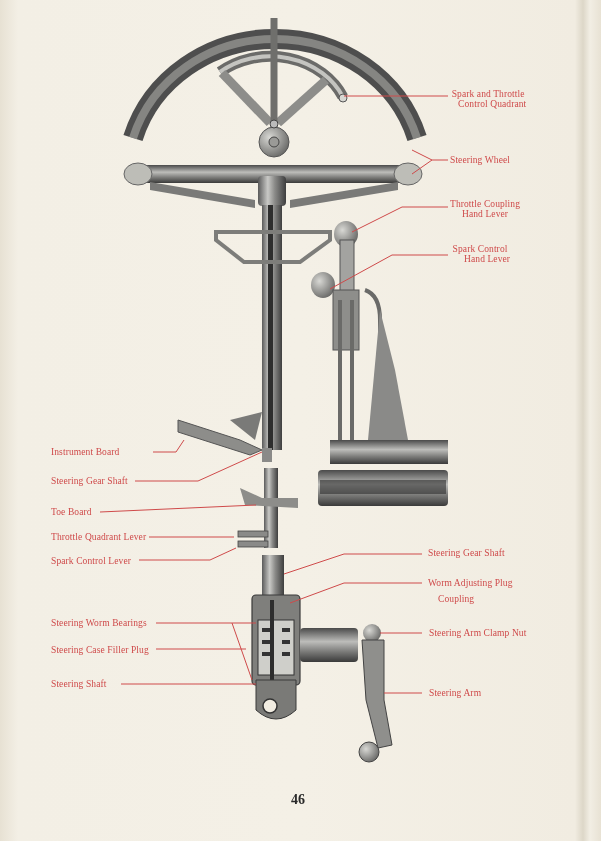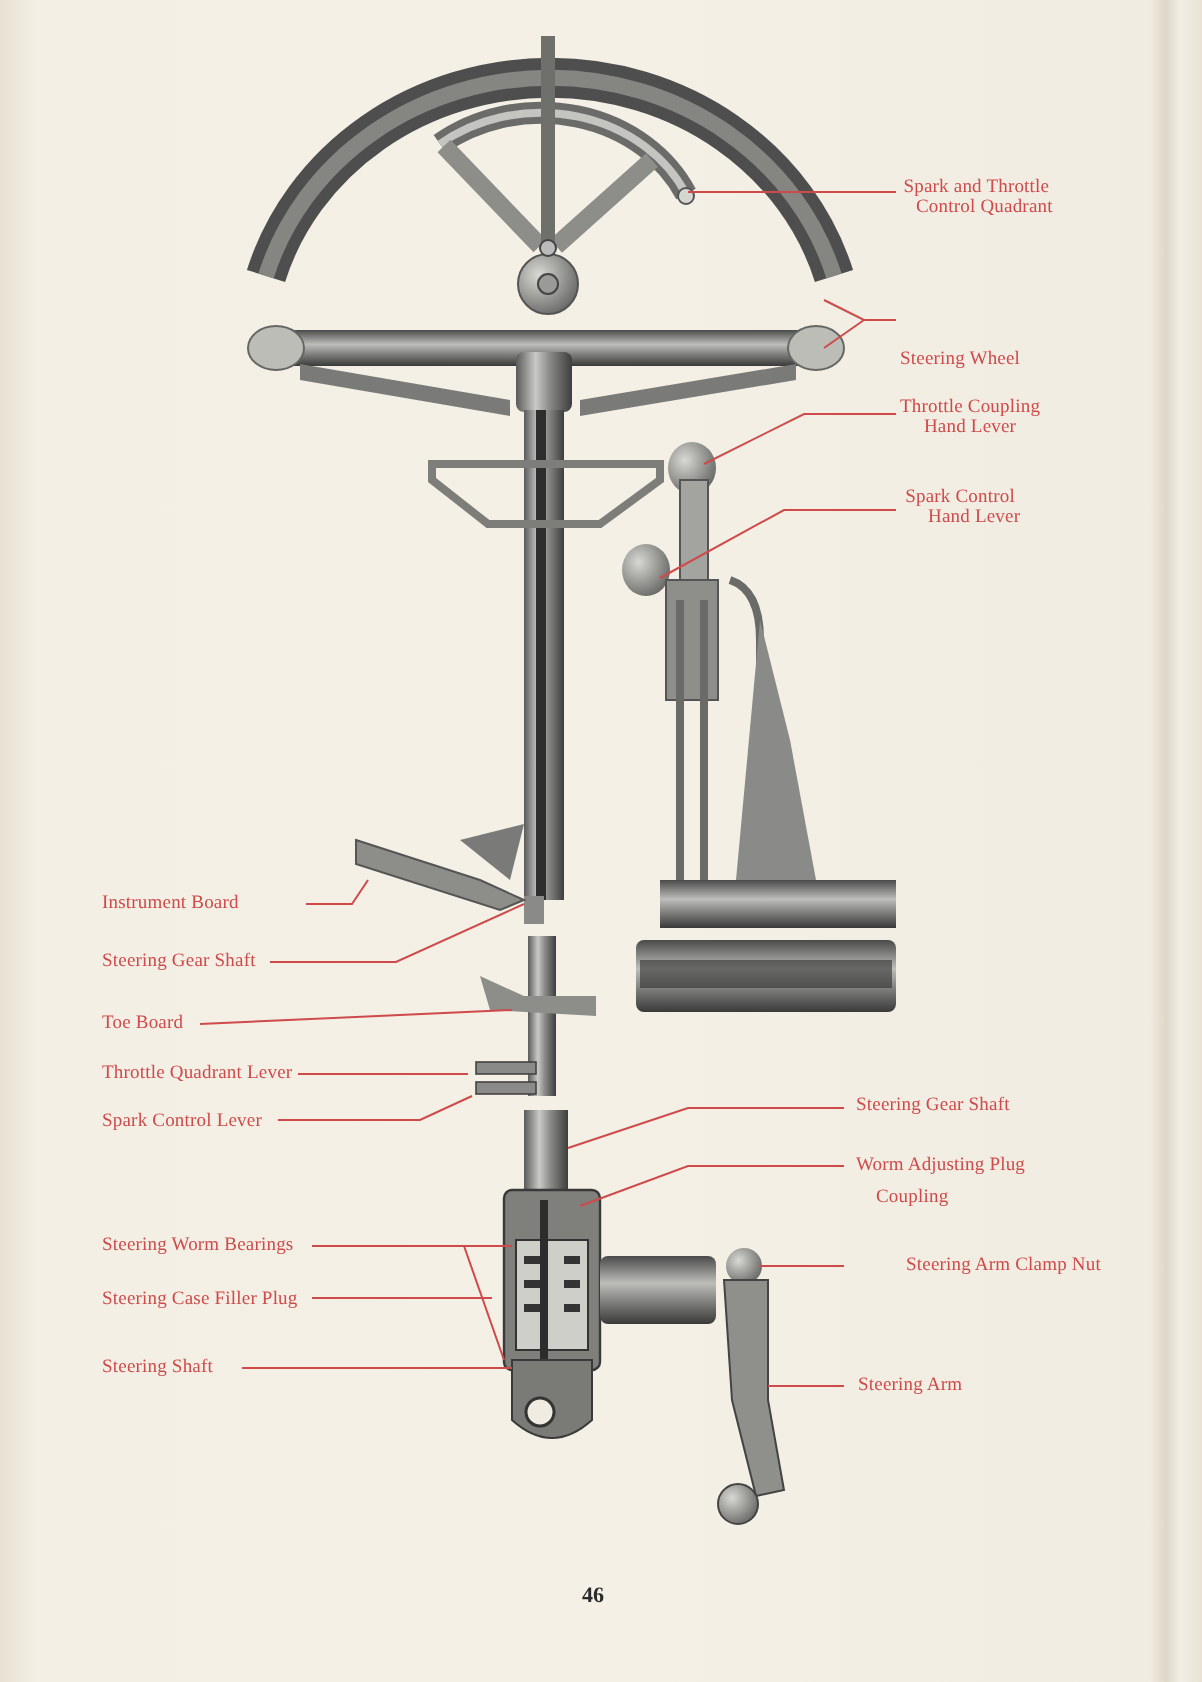--- a/index.html
+++ b/index.html
@@ -4,21 +4,21 @@
 <style>
   html,body{margin:0;padding:0;}
   body{width:601px;height:841px;overflow:hidden;background:#e9e3d6;}
   .page{position:absolute;left:0;top:0;width:601px;height:841px;
     background:linear-gradient(90deg,#e7e1d3 0px,#f3efe5 18px,#f4f0e6 50%,#f1ece1 575px,#ddd7c8 583px,#f2eee4 590px,#e8e2d4 601px);}
   .illus{position:absolute;left:0;top:0;}
   .label{position:absolute;color:#cf4a4a;font-family:"Liberation Serif","DejaVu Serif",serif;font-size:9.5px;line-height:10px;white-space:nowrap;letter-spacing:0.1px;}
   .label.right{text-align:center;}
   .caption{position:absolute;left:0;width:601px;text-align:center;top:777px;font-family:"Liberation Serif","DejaVu Serif",serif;font-weight:bold;font-size:11px;color:#2a2a2a;}
   .caption span{position:relative;left:9px;}
-  .pagenum{position:absolute;left:291px;top:792px;font-family:"Liberation Serif","DejaVu Serif",serif;font-weight:bold;font-size:11px;color:#2a2a2a;}
+  .pagenum{position:absolute;left:291px;top:792px;font-family:"Liberation Serif","DejaVu Serif",serif;font-weight:bold;font-size:14px;color:#2a2a2a;}
 </style>
 </head>
 <body>
 
 <div class="page">
 
   <svg class="illus" width="601" height="841" viewBox="0 0 601 841" xmlns="http://www.w3.org/2000/svg">
     <defs>
       <linearGradient id="metal" x1="0" y1="0" x2="1" y2="0">
         <stop offset="0" stop-color="#5a5a5a"></stop>
@@ -124,35 +124,35 @@
       <path d="M156,649 L246,649"></path>
       <path d="M121,684 L256,684"></path>
       <path d="M422,693 L384,693"></path>
     </g>
   </svg>
 
   <div class="label right" style="left:450px;top:89px;">
     <div>Spark and Throttle</div>
     <div style="padding-left:8px;">Control Quadrant</div>
   </div>
-  <div class="label" style="left:450px;top:155px;margin-top:20px;">Steering Wheel</div>
+  <div class="label" style="left:450px;top:155px;">Steering Wheel</div>
   <div class="label right" style="left:450px;top:199px;">
     <div>Throttle Coupling</div>
     <div>Hand Lever</div>
   </div>
   <div class="label right" style="left:450px;top:244px;">
     <div>Spark Control</div>
     <div style="padding-left:14px;">Hand Lever</div>
   </div>
   <div class="label right" style="left:428px;top:548px;">
     <div>Steering Gear Shaft</div>
     <div style="text-align:left;padding-left:10px;margin-top:36px;">Coupling</div>
   </div>
   <div class="label" style="left:428px;top:578px;">Worm Adjusting Plug</div>
-  <div class="label" style="left:429px;top:628px;margin-left:24px;">Steering Arm Clamp Nut</div>
+  <div class="label" style="left:429px;top:628px;">Steering Arm Clamp Nut</div>
   <div class="label" style="left:429px;top:688px;">Steering Arm</div>
 
   <div class="label" style="left:51px;top:447px;">Instrument Board</div>
   <div class="label" style="left:51px;top:476px;">Steering Gear Shaft</div>
   <div class="label" style="left:51px;top:507px;">Toe Board</div>
   <div class="label" style="left:51px;top:532px;">Throttle Quadrant Lever</div>
   <div class="label" style="left:51px;top:556px;">Spark Control Lever</div>
   <div class="label" style="left:51px;top:618px;">Steering Worm Bearings</div>
   <div class="label" style="left:51px;top:645px;">Steering Case Filler Plug</div>
   <div class="label" style="left:51px;top:679px;">Steering Shaft</div>

